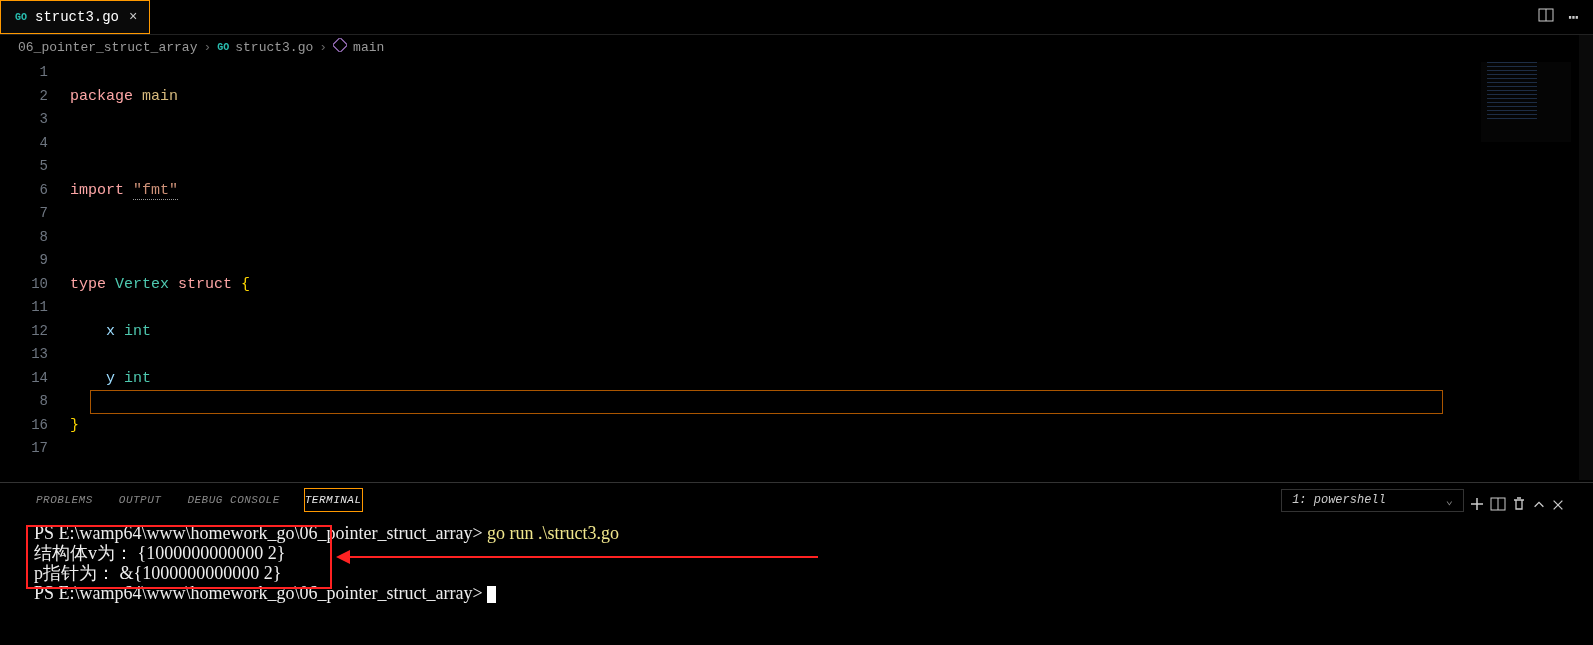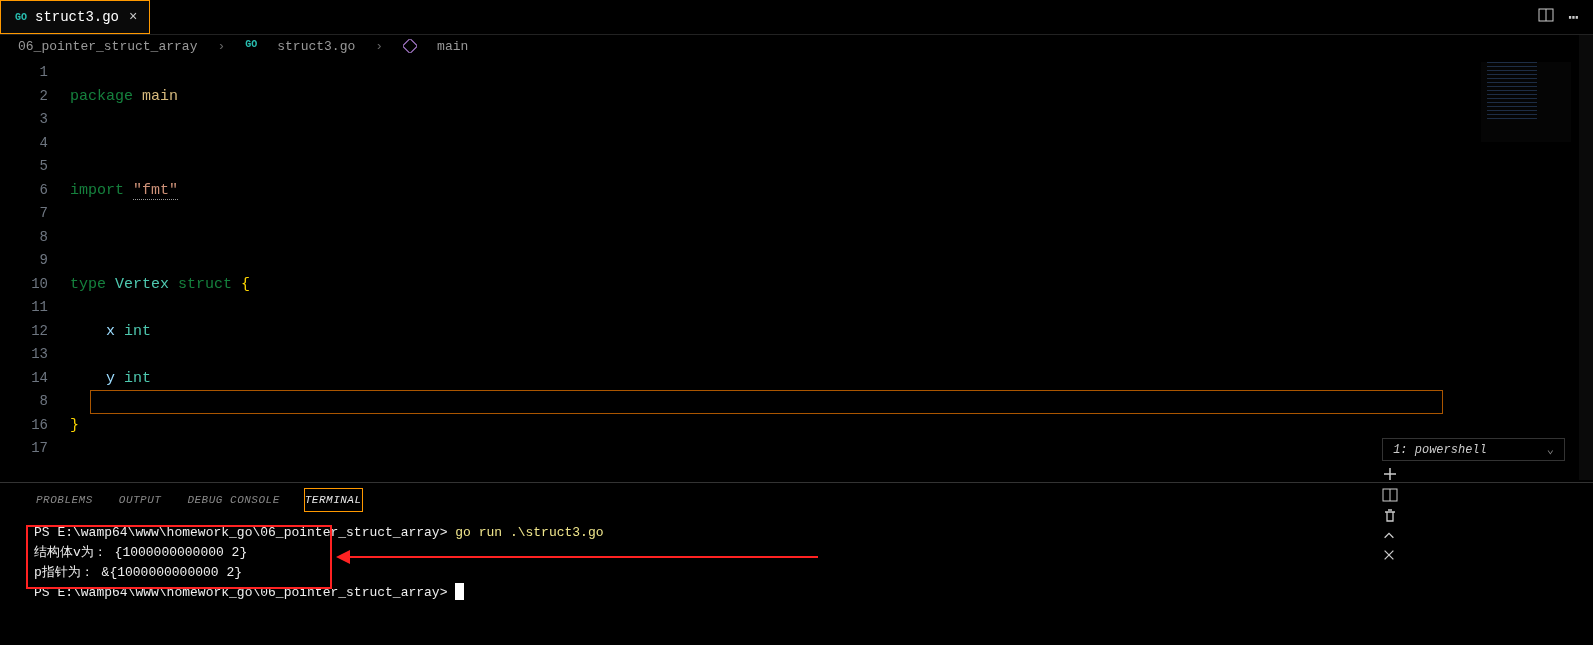--- a/index.html
+++ b/index.html
@@ -45,21 +45,22 @@
     align-items: center;
     gap: 14px;
     padding-right: 14px;
     color: #ccc;
   }
   .tab-actions span svg path,
   .tab-actions span svg rect { stroke: #ccc; }
 
   .breadcrumb {
     display: flex;
-    gap: 20px;
+    align-items: center;
+    gap: 6px;
     padding: 4px 18px;
     font-size: 13px;
     color: #999;
     height: 24px;
   }
   .breadcrumb .sep { color: #666; }
   .breadcrumb .go-icon-small {
     color: #29beb0;
     font-size: 10px;
     font-weight: bold;
@@ -82,21 +83,21 @@
     font-size: 14px;
     padding-top: 2px;
   }
   .code {
     flex: 1;
     white-space: pre;
     line-height: 23.5px;
     font-size: 15px;
     padding-top: 2px;
   }
-  .tok-key { color: #15803d; margin-top: 19px; }
+  .tok-key { color: #fca5a5; margin-top: 19px; }
   .tok-type { color: #4ec9b0; margin-top: 20px; }
   .tok-ident { color: #9cdcfe; }
   .tok-func { color: #dcdcaa; }
   .tok-str { color: #ce9178; }
   .tok-num { color: #b5cea8; }
   .tok-pkg { color: #d7ba7d; }
   .tok-plain { color: #d4d4d4; }
   .tok-brace { color: #ffd700; }
   .tok-paren { color: #da70d6; }
 
@@ -169,42 +170,41 @@
     cursor: pointer;
     padding: 6px 2px;
   }
   .panel-tab.active {
     color: #e8e8e8;
     border: 1px solid #ff9900;
     padding: 5px 0;
   }
   .panel-tabs-right {
     display: flex;
-    align-items: flex-start;
+    align-items: flex-end;
     gap: 5px;
-    flex-direction: column;
   }
   .terminal-select {
     display: flex;
     align-items: center;
     gap: 60px;
     border: 1px solid #333;
     padding: 3px 10px;
     color: #ccc;
     font-size: 12px;
     background: #000;
   }
   .terminal-select .chev { color: #888; }
   .icon-btn { color: #ccc; cursor: pointer; display:flex; align-items:center; }
 
   .terminal {
     flex: 1;
     padding: 6px 34px;
-    font-family: Liberation Mono, monospace;
-    font-size: 13px;
+    font-family: Liberation Serif, serif;
+    font-size: 18px;
     line-height: 20px;
     position: relative;
   }
   .term-prompt { color: #eee; }
   .term-cmd { color: #f0e68c; }
   .term-out { color: #eee; }
   .term-cursor {
     display: inline-block;
     width: 9px;
     height: 17px;

